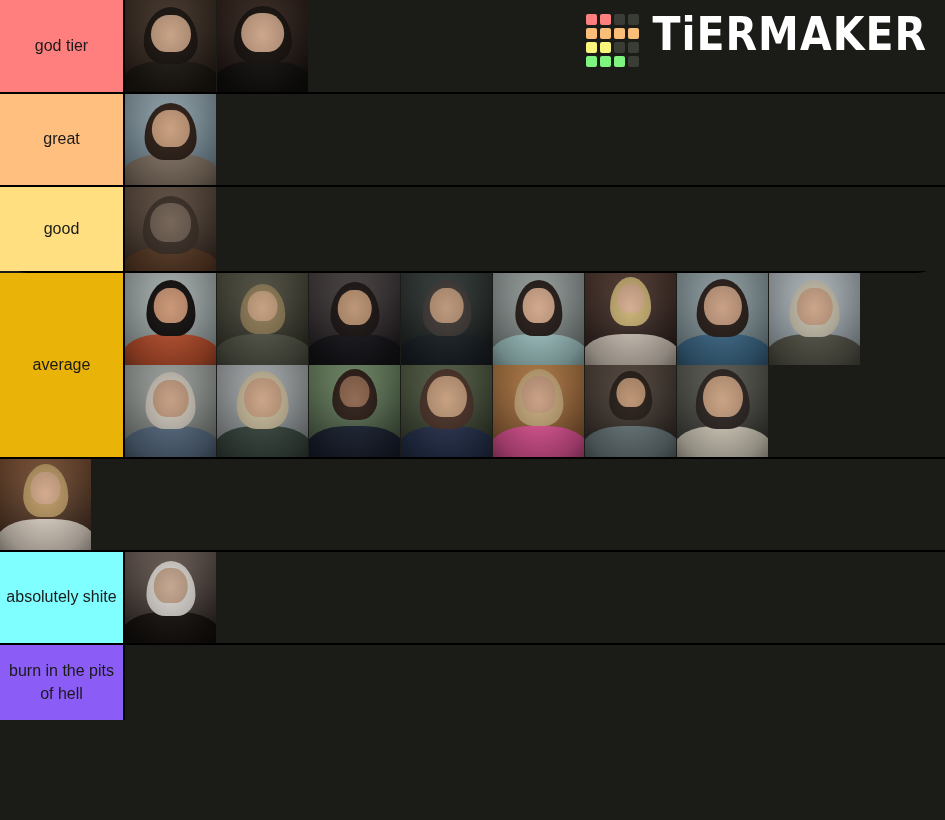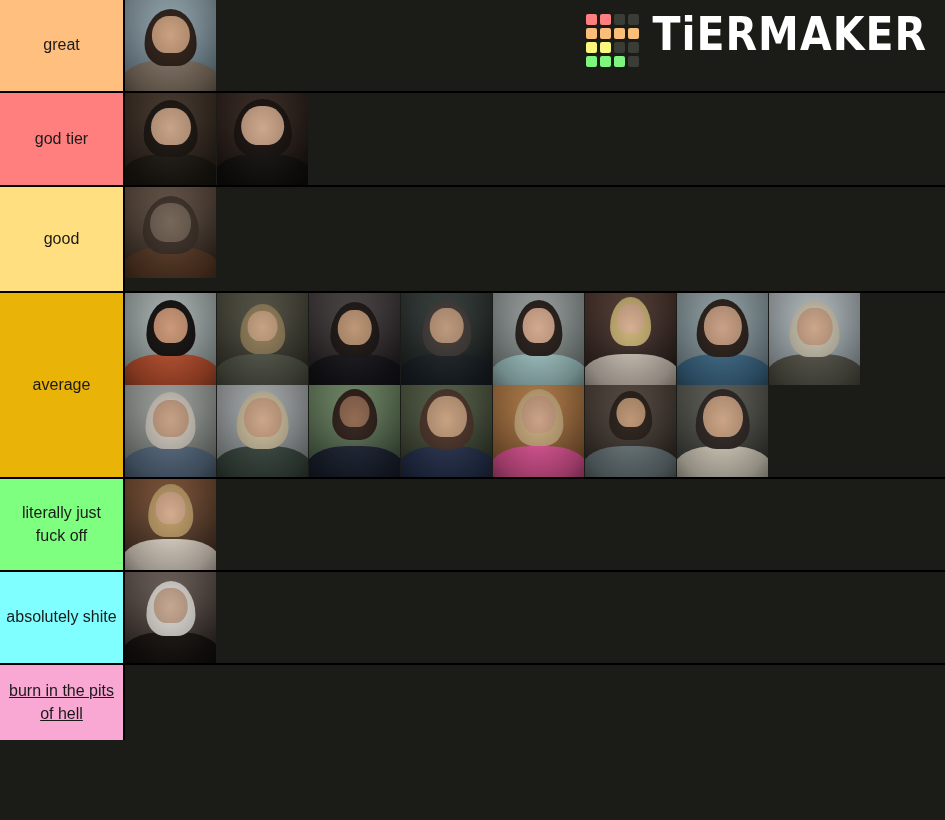--- a/index.html
+++ b/index.html
@@ -163,58 +163,58 @@
         <div class="brand-cell" style="background: rgb(58, 60, 54);"></div>
         <div class="brand-cell" style="background: rgb(126, 245, 126);"></div>
         <div class="brand-cell" style="background: rgb(126, 245, 126);"></div>
         <div class="brand-cell" style="background: rgb(126, 245, 126);"></div>
         <div class="brand-cell" style="background: rgb(58, 60, 54);"></div>
       </div>
     <div class="brand-name">TiERMAKER</div>
   </div>
 
   <div class="tier-rows">
+      <div class="tier-row" style="height: 94px;">
+        <div class="tier-label" style="background: rgb(255, 127, 127); color: rgb(26, 26, 26);">god tier</div>
+        <div class="tier-items">
+          <div class="thumb" title="dark-haired-young-man-in-suit" style="height: 92px;">
+            <div class="scene">
+              <div class="bg" style="background: linear-gradient(170deg, rgb(74, 58, 46) 0%, rgb(36, 26, 20) 100%);"></div>
+              <div class="body" style="background: rgb(29, 24, 18);"></div>
+              <div class="hair" style="background: rgb(23, 16, 12); width: 60%; height: 62%; top: 8%;"></div>
+              <div class="figure" style="background: rgb(196, 157, 127); width: 44%; height: 40%; top: 16%;"></div>
+              <div class="vignette"></div>
+            </div>
+          </div>
+          <div class="thumb" title="man-in-leather-jacket-looking-up" style="height: 92px;">
+            <div class="scene">
+              <div class="bg" style="background: linear-gradient(170deg, rgb(59, 42, 34) 0%, rgb(24, 18, 16) 100%);"></div>
+              <div class="body" style="background: rgb(18, 16, 15);"></div>
+              <div class="hair" style="background: rgb(20, 14, 10); width: 64%; height: 64%; top: 6%;"></div>
+              <div class="figure" style="background: rgb(202, 161, 132); width: 48%; height: 42%; top: 14%;"></div>
+              <div class="vignette"></div>
+            </div>
+          </div>
+        </div>
+      </div>
       <div class="tier-row" style="height: 93px;">
         <div class="tier-label" style="background: rgb(255, 191, 127); color: rgb(26, 26, 26);">great</div>
         <div class="tier-items">
           <div class="thumb" title="long-haired-man-with-sunglasses" style="height: 91px;">
             <div class="scene">
               <div class="bg" style="background: linear-gradient(170deg, rgb(159, 179, 188) 0%, rgb(109, 132, 144) 100%);"></div>
               <div class="body" style="background: rgb(139, 122, 106);"></div>
               <div class="hair" style="background: rgb(43, 28, 20); width: 58%; height: 62%; top: 10%;"></div>
               <div class="figure" style="background: rgb(199, 154, 120); width: 42%; height: 40%; top: 18%;"></div>
               <div class="vignette"></div>
             </div>
           </div>
         </div>
       </div>
-      <div class="tier-row" style="height: 94px;">
-        <div class="tier-label" style="background: rgb(255, 127, 127); color: rgb(26, 26, 26);">god tier</div>
-        <div class="tier-items">
-          <div class="thumb" title="dark-haired-young-man-in-suit" style="height: 92px;">
-            <div class="scene">
-              <div class="bg" style="background: linear-gradient(170deg, rgb(74, 58, 46) 0%, rgb(36, 26, 20) 100%);"></div>
-              <div class="body" style="background: rgb(29, 24, 18);"></div>
-              <div class="hair" style="background: rgb(23, 16, 12); width: 60%; height: 62%; top: 8%;"></div>
-              <div class="figure" style="background: rgb(196, 157, 127); width: 44%; height: 40%; top: 16%;"></div>
-              <div class="vignette"></div>
-            </div>
-          </div>
-          <div class="thumb" title="man-in-leather-jacket-looking-up" style="height: 92px;">
-            <div class="scene">
-              <div class="bg" style="background: linear-gradient(170deg, rgb(59, 42, 34) 0%, rgb(24, 18, 16) 100%);"></div>
-              <div class="body" style="background: rgb(18, 16, 15);"></div>
-              <div class="hair" style="background: rgb(20, 14, 10); width: 64%; height: 64%; top: 6%;"></div>
-              <div class="figure" style="background: rgb(202, 161, 132); width: 48%; height: 42%; top: 14%;"></div>
-              <div class="vignette"></div>
-            </div>
-          </div>
-        </div>
-      </div>
-      <div class="tier-row" style="height: 106px;">
+      <div class="tier-row" style="height: 86px; border-radius: 28px;">
         <div class="tier-label" style="background: rgb(255, 223, 127); color: rgb(26, 26, 26);">good</div>
         <div class="tier-items">
           <div class="thumb" title="chimpanzee-in-brown-suit" style="height: 91px;">
             <div class="scene">
               <div class="bg" style="background: linear-gradient(170deg, rgb(110, 90, 76) 0%, rgb(46, 36, 28) 100%);"></div>
               <div class="body" style="background: rgb(93, 60, 38);"></div>
               <div class="hair" style="background: rgb(58, 46, 37); width: 62%; height: 64%; top: 10%;"></div>
               <div class="figure" style="background: rgb(109, 92, 78); width: 46%; height: 42%; top: 18%;"></div>
               <div class="vignette"></div>
             </div>
@@ -355,21 +355,20 @@
               <div class="bg" style="background: linear-gradient(170deg, rgb(106, 106, 98) 0%, rgb(46, 46, 42) 100%);"></div>
               <div class="body" style="background: rgb(221, 214, 196);"></div>
               <div class="hair" style="background: rgb(43, 35, 32); width: 60%; height: 66%; top: 4%;"></div>
               <div class="figure" style="background: rgb(199, 157, 124); width: 44%; height: 44%; top: 12%;"></div>
               <div class="vignette"></div>
             </div>
           </div>
         </div>
       </div>
       <div class="tier-row" style="height: 93px;">
-        <div class="tier-label" style="background: rgb(127, 255, 127); color: rgb(26, 26, 26);">literally just fuck off</div>
         <div class="tier-items">
           <div class="thumb" title="blonde-woman-in-patterned-blouse" style="height: 91px;">
             <div class="scene">
               <div class="bg" style="background: linear-gradient(170deg, rgb(138, 90, 58) 0%, rgb(58, 42, 32) 100%);"></div>
               <div class="body" style="background: rgb(236, 224, 210);"></div>
               <div class="hair" style="background: rgb(189, 154, 99); width: 50%; height: 58%; top: 6%;"></div>
               <div class="figure" style="background: rgb(209, 165, 133); width: 34%; height: 36%; top: 14%;"></div>
               <div class="vignette"></div>
             </div>
           </div>
@@ -383,18 +382,18 @@
               <div class="bg" style="background: linear-gradient(170deg, rgb(122, 106, 98) 0%, rgb(36, 30, 28) 100%);"></div>
               <div class="body" style="background: rgb(22, 18, 15);"></div>
               <div class="hair" style="background: rgb(221, 216, 210); width: 54%; height: 60%; top: 10%;"></div>
               <div class="figure" style="background: rgb(193, 161, 137); width: 38%; height: 38%; top: 18%;"></div>
               <div class="vignette"></div>
             </div>
           </div>
         </div>
       </div>
       <div class="tier-row" style="height: 75px;">
-        <div class="tier-label" style="background: #f9a8d4; color: rgb(26, 26, 26); text-decoration: underline;">burn in the pits of hell</div>
+        <div class="tier-label" style="background: #8b5cf6; color: rgb(26, 26, 26);">burn in the pits of hell</div>
         <div class="tier-items"></div>
       </div>
     </div>
 
 </div>
 
 </body></html>

